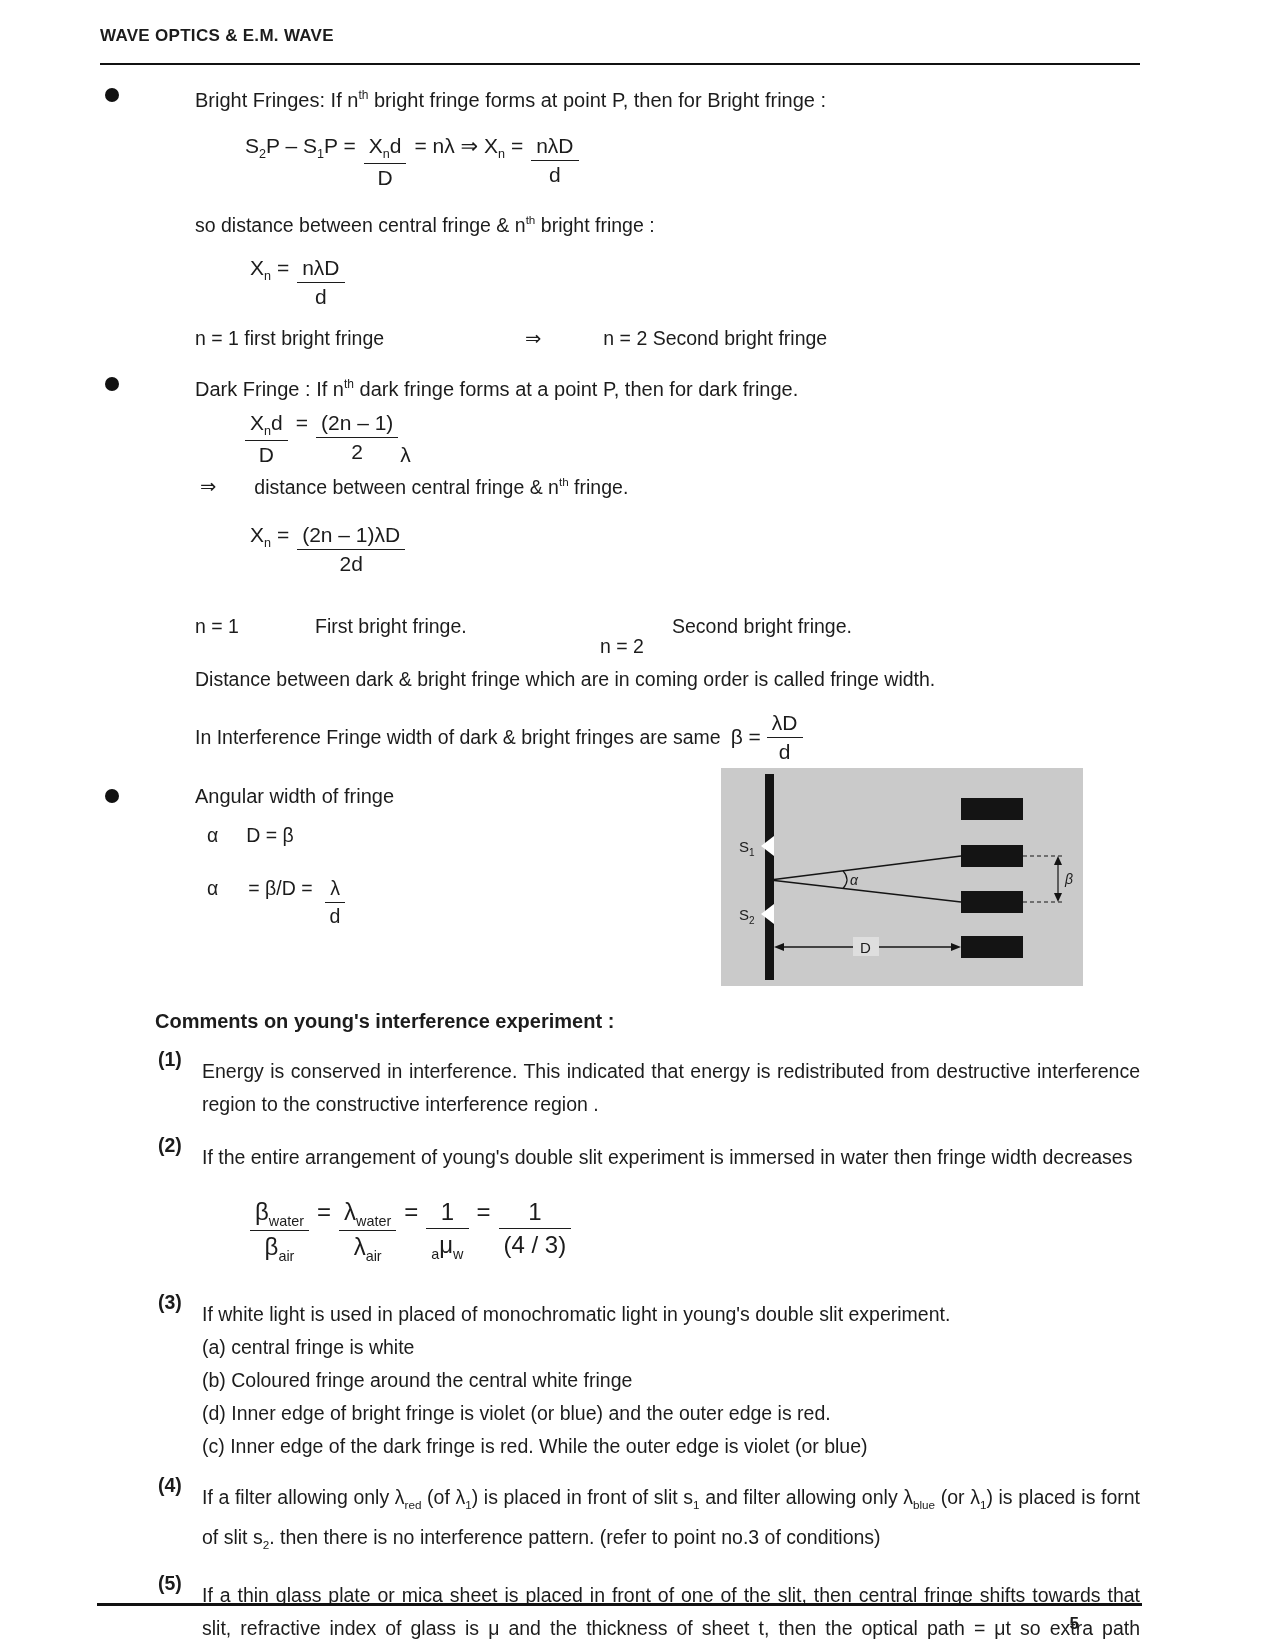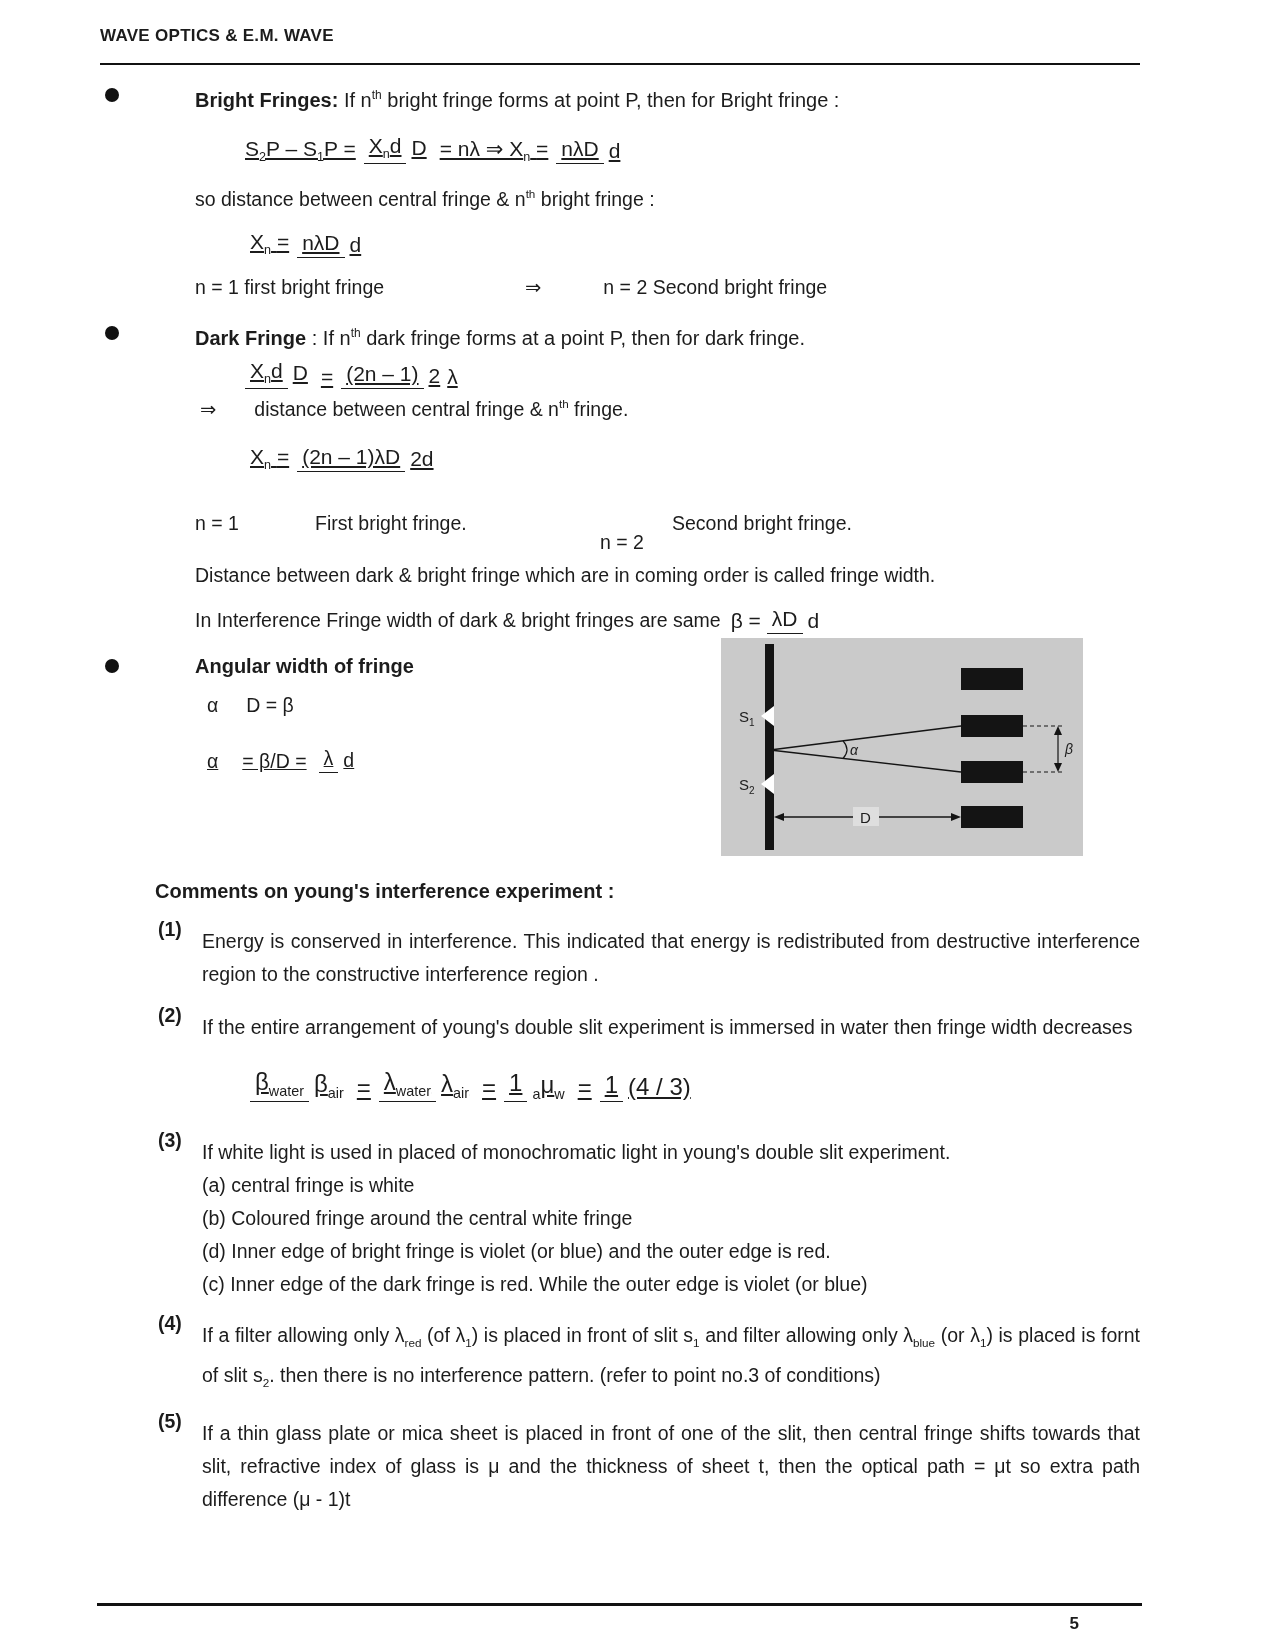--- a/index.html
+++ b/index.html
@@ -15,30 +15,30 @@
   }
 
   .section { position:relative; }
   .bullet {
     position:absolute; left:5px; top:5px; width:14px; height:14px;
     border-radius:50%; background:#111;
   }
   .s-body { margin-left:95px; }
 
   .heading-line { font-size:20px; line-height:24px; }
-  .h-bold { font-weight:bold; }
+  .h-bold { font-weight:normal; }
 
   .para { font-size:19.5px; line-height:33px; text-align:justify;margin-top:12px; }
   .line { font-size:19.5px; line-height:24px; }
 
   sup { font-size:0.6em; }
   sub { font-size:0.6em; }
 
-  .formula { display:flex; align-items:flex-end; font-size:21px;text-decoration:underline; }
-  .frac { display:inline-flex; flex-direction:row; text-align:center; vertical-align:middle; }
+  .formula { display:flex; align-items:flex-start; font-size:21px; }
+  .frac { display:inline-flex; flex-direction:column; text-align:center; vertical-align:middle; }
   .frac .num { border-bottom:1.6px solid #1c1c1c; padding:0 5px 2px 5px; }
   .frac .den { padding:2px 5px 0 5px; }
   .fgap { margin:0 8px; }
 
   .row-flex { display:flex; align-items:center; font-size:19.5px; }
 
   .angular-wrap { min-height:212px; }
   .diagram {
     position:absolute; right:57px; top:-16px; width:362px; height:218px;
   }
@@ -159,21 +159,21 @@
     <div class="section angular-wrap" style="margin-top:20px;">
       <span class="bullet"></span>
       <div class="s-body">
         <div class="heading-line h-bold">Angular width of fringe</div>
         <div class="row-flex" style="margin:16px 0 0 12px;">
           <span>α</span>
           <span style="margin-left:28px;">D = β</span>
         </div>
         <div class="formula" style="margin:30px 0 0 12px; font-size:19.5px;">
           <span>α</span>
-          <span style="margin-left:24px;">= β/D =</span>
+          <span style="margin-left:30px;">= β/D =</span>
           <span class="frac" style="margin-left:12px;">
             <span class="num">λ</span>
             <span class="den">d</span>
           </span>
         </div>
       </div>
 
       <svg class="diagram" viewBox="0 0 362 218">
         <rect x="0" y="0" width="362" height="218" fill="#cacaca"></rect>
         <rect x="44" y="6" width="9" height="206" fill="#141414"></rect>

